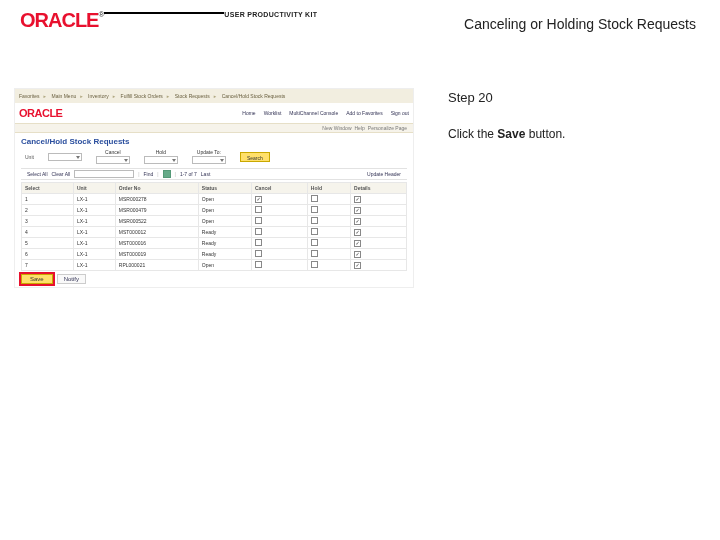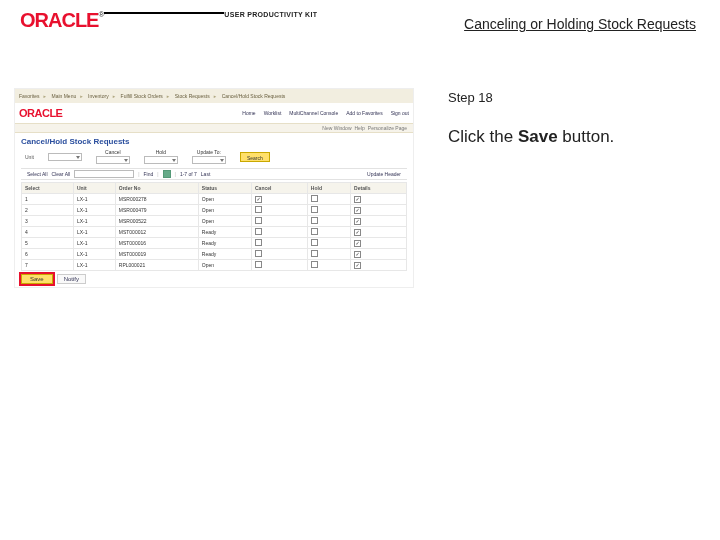--- a/index.html
+++ b/index.html
@@ -3,21 +3,21 @@
 <meta charset="utf-8">
 <style>
   * { box-sizing: border-box; margin: 0; padding: 0; }
   body { width: 720px; height: 540px; font-family: Arial, Helvetica, sans-serif; background: #fff; color: #222; font-size: 11px; overflow: hidden; }
   .header { display: flex; align-items: flex-start; padding: 10px 14px 4px 14px; }
   .logo-block { display: flex; flex-direction: row; align-items: flex-start; margin-left: 6px; }
   .oracle-logo { font-family: Arial, sans-serif; font-weight: 900; color: #e8102e; font-size: 20px; letter-spacing: -1px; line-height: 1; }
   .logo-reg { font-size: 8px; vertical-align: top; color: #333; }
   .logo-rule { width: 120px; height: 2px; background: #000; margin: 2px 0 0 0; }
   .upk { font-size: 7px; letter-spacing: 0.3px; font-weight: 600; color: #222; margin-top: 1px; }
-  .title { margin-left: auto; margin-right: 10px; margin-top: 6px; font-size: 14px; color: #222; text-decoration: underline; }
+  .title { margin-left: auto; margin-right: 10px; margin-top: 6px; font-size: 14px; color: #222; }
   .main { display: flex; padding: 0 14px; margin-top: 52px; }
   .shot { width: 400px; border: 1px solid #eee; }
   .shot-bc { background: #f2eee0; height: 14px; display: flex; align-items: center; justify-content: space-between; font-size: 5px; color: #6a6040; padding: 0 4px; }
   .bc-left span { margin-right: 4px; }
   .bc-left .sep { color: #b0a880; }
   .shot-top { display: flex; align-items: center; height: 20px; padding: 0 4px; }
   .shot-top .oracle-logo2 { color: #e8102e; font-weight: 900; font-size: 11px; letter-spacing: -0.5px; }
   .tabs { margin-left: auto; display: flex; font-size: 5px; gap: 8px; color: #335; }
   .tabs span { cursor: default; }
   .shot-sub { height: 10px; background: #f6f3ea; border-top: 1px solid #e6dfc7; border-bottom: 1px solid #e6dfc7; font-size: 5px; color: #777; display: flex; align-items: center; justify-content: flex-end; padding-right: 6px; gap: 3px; }
@@ -36,21 +36,21 @@
   table.grid th, table.grid td { border: 1px solid #e7e7e7; padding: 1px 3px; height: 11px; text-align: left; }
   table.grid th { background: #f6f4ec; font-weight: 600; color: #555; }
   .chk { display: inline-block; width: 7px; height: 7px; border: 1px solid #888; background: #fff; line-height: 5px; text-align: center; font-size: 5px; color: #333; }
   .chk.on::before { content: "✓"; }
   .shot-footer { display: flex; align-items: center; gap: 4px; padding: 3px 6px; }
   .save-btn { position: relative; background: #ffe06a; border: 1px solid #c9a800; font-size: 6px; padding: 1px 8px; color: #333; }
   .save-hl { position: absolute; inset: -3px; border: 2px solid #e8102e; pointer-events: none; }
   .notify { border: 1px solid #ccc; background: #f9f9f9; font-size: 6px; padding: 1px 6px; color: #335; }
   .side { margin-left: 34px; padding-top: 2px; }
   .step { font-size: 13px; margin-bottom: 22px; }
-  .instr { font-size: 17px; }
+  .instr { font-size: 12px; }
   .instr b { font-weight: 700; }
 </style>
 </head>
 <body>
 
 <div class="header">
   <div class="logo-block">
     <div>
       <span class="oracle-logo">ORACLE</span><span class="logo-reg">®</span>
     </div>
@@ -201,18 +201,18 @@
     <div class="shot-footer">
       <button class="save-btn">
         <span>Save</span>
         <span class="save-hl"></span>
       </button>
       <button class="notify">Notify</button>
     </div>
   </div>
 
   <div class="side">
-    <div class="step">Step 18</div>
+    <div class="step">Step 20</div>
     <div class="instr">
       <span>Click the </span><b>Save</b><span> button.</span>
     </div>
   </div>
 </div>
 
 </body></html>

